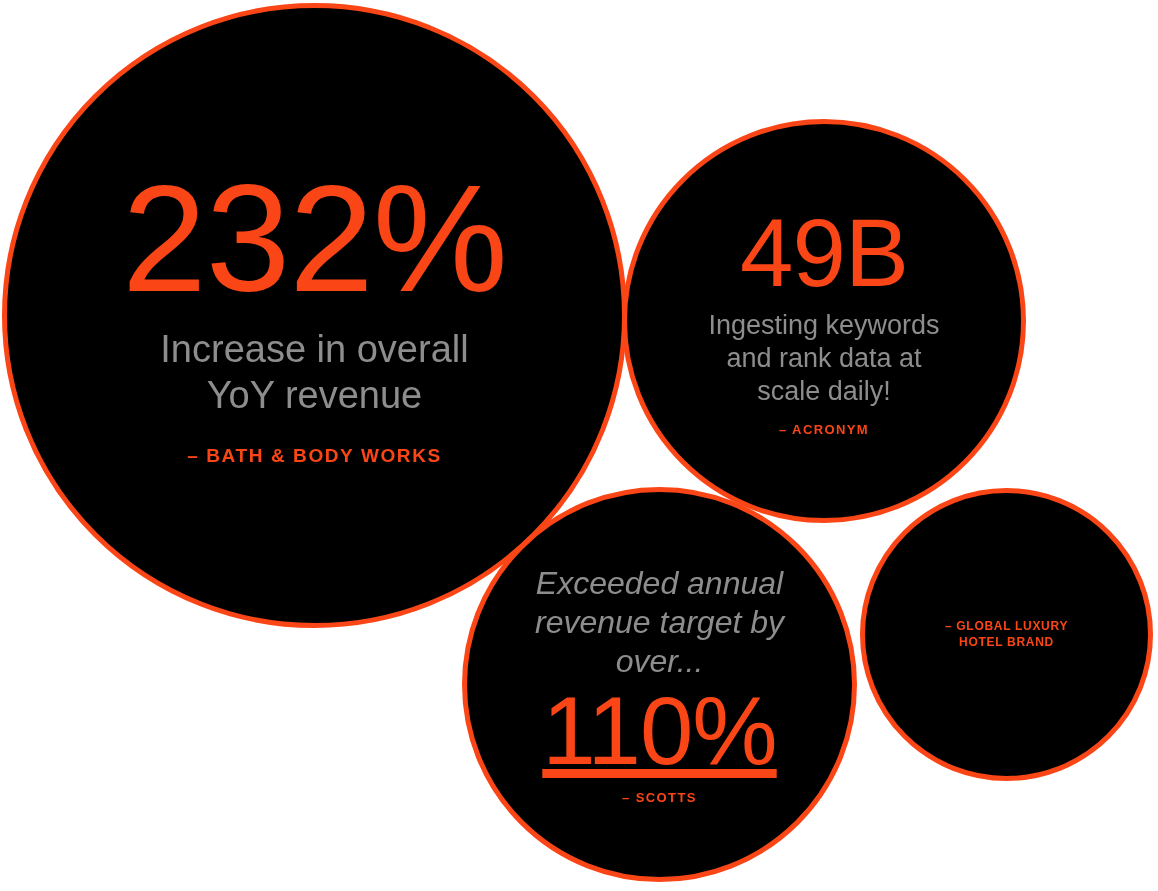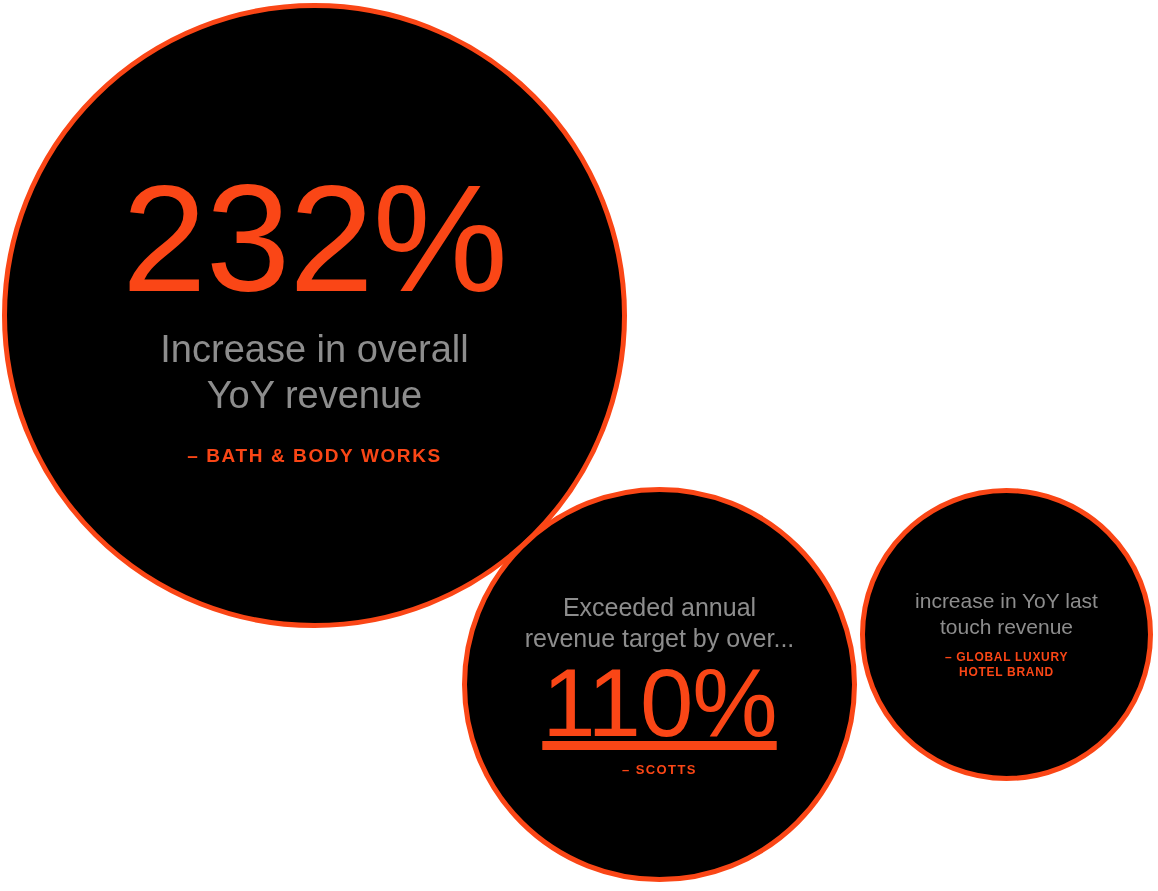--- a/index.html
+++ b/index.html
@@ -101,26 +101,27 @@
   
   #bubble-3 {
     left: 462px;
     top: 487px;
     width: 395px;
     height: 395px;
     border: 5px solid #FA4616;
     z-index: 3;
   }
   #bubble-3 .stat-desc {
-    font-size: 25px;
+    font-size: 32px;
     line-height: 1.22;
     color: #8d8d8d;
     font-weight: 400;
     max-width: 300px;
     margin-bottom: 0;
+    font-style: italic;
   }
   #bubble-3 .stat-value {
     font-size: 96px;
     line-height: 1.05;
     letter-spacing: -1px;
     font-weight: 500;
     color: #FA4616;
     margin-bottom: 8px;
     text-decoration: underline;
   }
@@ -176,28 +177,33 @@
 
 <div id="stage">
 
   <div class="stat-bubble" id="bubble-1">
     <div class="stat-value">232%</div>
     <div class="stat-desc">Increase in overall
 YoY revenue</div>
     <div class="stat-source">–  BATH &amp; BODY WORKS</div>
   </div>
 
+  <div class="stat-bubble" id="bubble-2">
+    <div class="stat-value">49B</div>
+    <div class="stat-desc">Ingesting keywords
+and rank data at
+scale daily!</div>
+    <div class="stat-source">–  ACRONYM</div>
+  </div>
 
   <div class="stat-bubble" id="bubble-3">
     <div class="stat-desc">Exceeded annual
 revenue target by over...</div>
     <div class="stat-value">110%</div>
     <div class="stat-source">–  SCOTTS</div>
   </div>
 
   <div class="stat-bubble" id="bubble-4">
-    <div class="stat-desc">increase in YoY last
-touch revenue</div>
     <div class="stat-source">– GLOBAL LUXURY
 HOTEL BRAND</div>
   </div>
 
 </div>
 
 </body></html>

